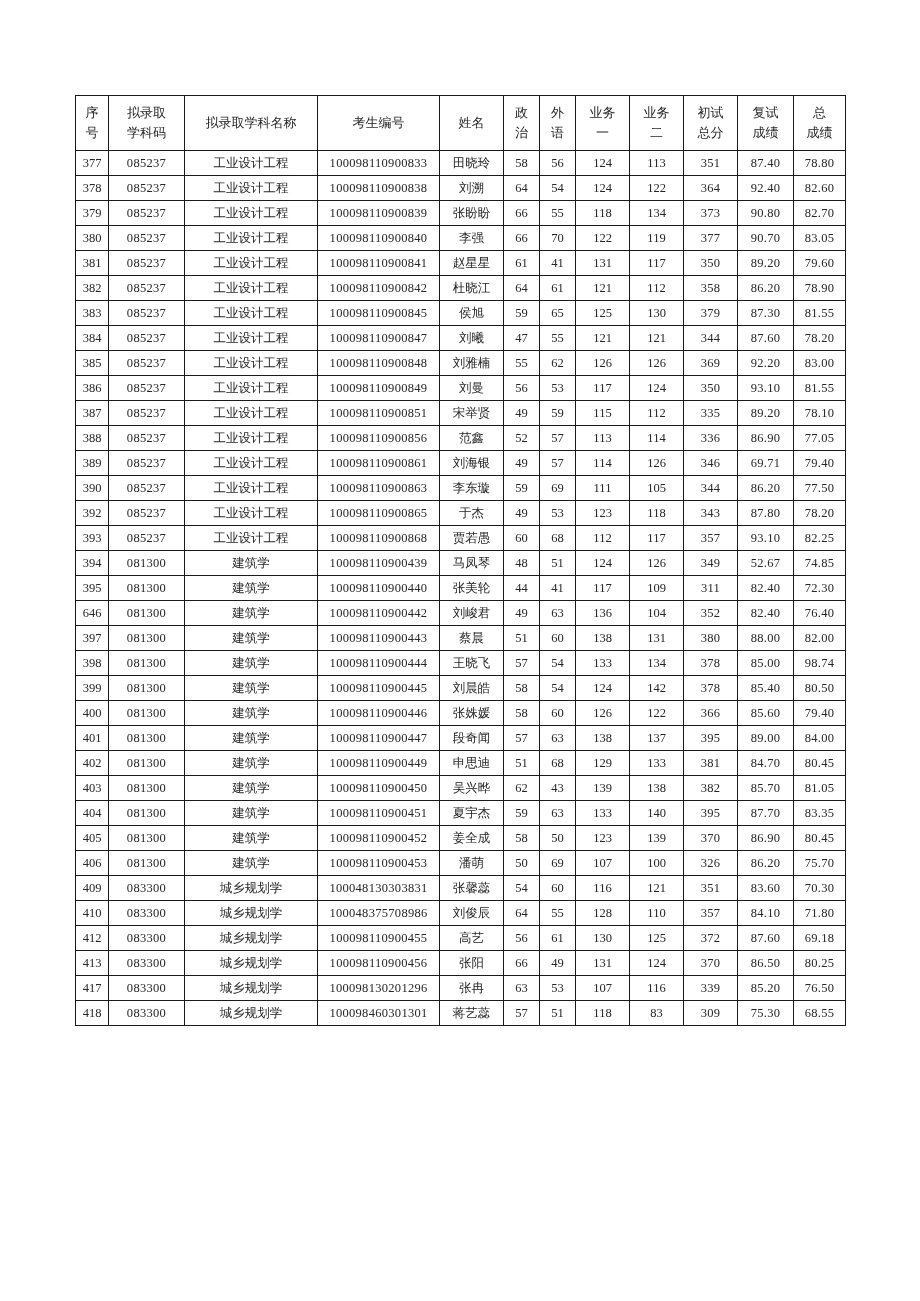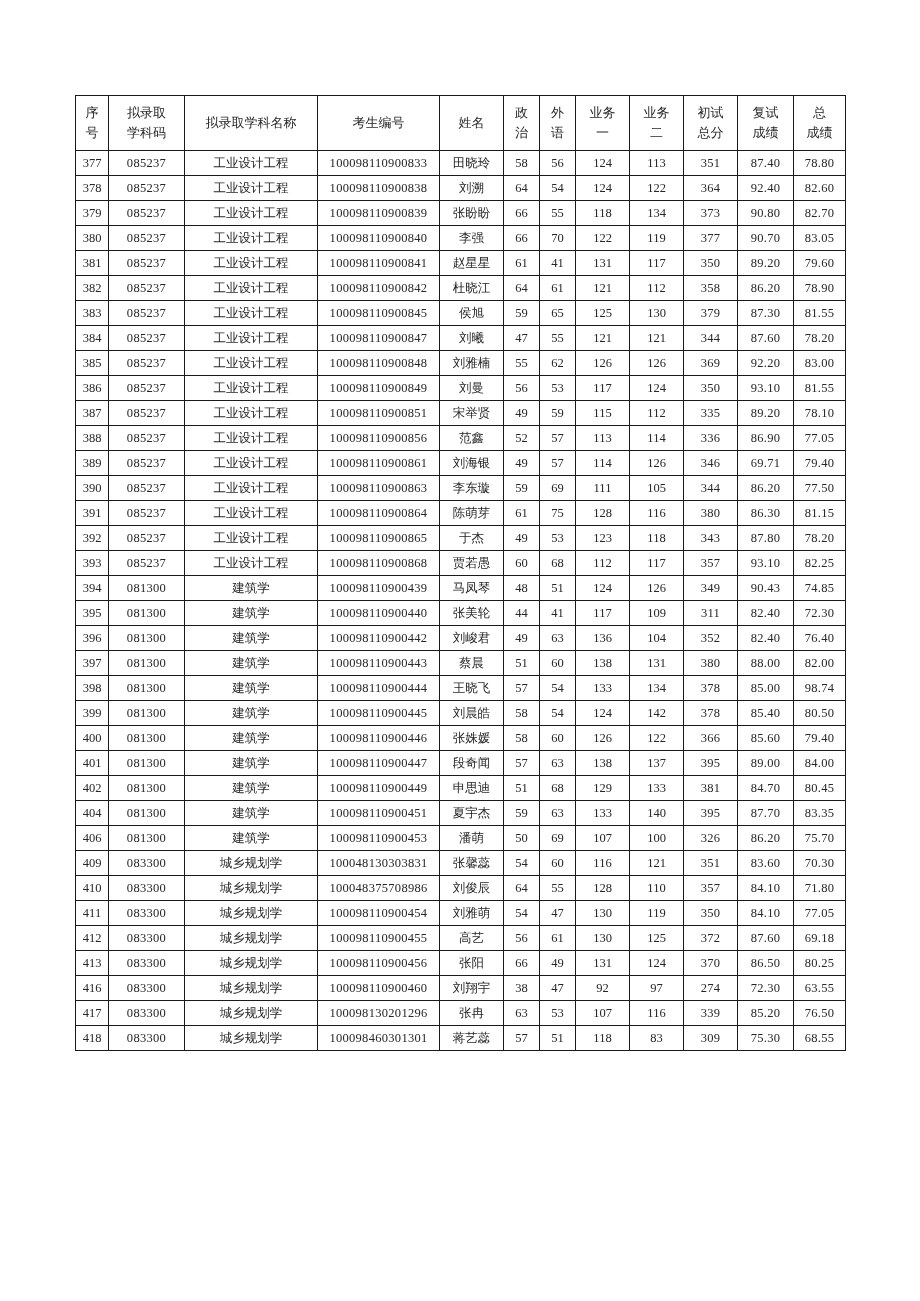--- a/index.html
+++ b/index.html
@@ -284,34 +284,20 @@
           <td class="col-name">李东璇</td>
           <td class="col-politics">59</td>
           <td class="col-foreign">69</td>
           <td class="col-major1">111</td>
           <td class="col-major2">105</td>
           <td class="col-score">344</td>
           <td class="col-score">86.20</td>
           <td class="col-score">77.50</td>
         </tr>
         <tr>
-          <td class="col-seq">391</td>
-          <td class="col-code">085237</td>
-          <td class="col-subject">工业设计工程</td>
-          <td class="col-candidate">100098110900864</td>
-          <td class="col-name">陈萌芽</td>
-          <td class="col-politics">61</td>
-          <td class="col-foreign">75</td>
-          <td class="col-major1">128</td>
-          <td class="col-major2">116</td>
-          <td class="col-score">380</td>
-          <td class="col-score">86.30</td>
-          <td class="col-score">81.15</td>
-        </tr>
-        <tr>
           <td class="col-seq">392</td>
           <td class="col-code">085237</td>
           <td class="col-subject">工业设计工程</td>
           <td class="col-candidate">100098110900865</td>
           <td class="col-name">于杰</td>
           <td class="col-politics">49</td>
           <td class="col-foreign">53</td>
           <td class="col-major1">123</td>
           <td class="col-major2">118</td>
           <td class="col-score">343</td>
@@ -336,39 +322,39 @@
           <td class="col-seq">394</td>
           <td class="col-code">081300</td>
           <td class="col-subject">建筑学</td>
           <td class="col-candidate">100098110900439</td>
           <td class="col-name">马凤琴</td>
           <td class="col-politics">48</td>
           <td class="col-foreign">51</td>
           <td class="col-major1">124</td>
           <td class="col-major2">126</td>
           <td class="col-score">349</td>
-          <td class="col-score">90.43</td>
+          <td class="col-score">52.67</td>
           <td class="col-score">74.85</td>
         </tr>
         <tr>
           <td class="col-seq">395</td>
           <td class="col-code">081300</td>
           <td class="col-subject">建筑学</td>
           <td class="col-candidate">100098110900440</td>
           <td class="col-name">张美轮</td>
           <td class="col-politics">44</td>
           <td class="col-foreign">41</td>
           <td class="col-major1">117</td>
           <td class="col-major2">109</td>
           <td class="col-score">311</td>
           <td class="col-score">82.40</td>
           <td class="col-score">72.30</td>
         </tr>
         <tr>
-          <td class="col-seq">396</td>
+          <td class="col-seq">646</td>
           <td class="col-code">081300</td>
           <td class="col-subject">建筑学</td>
           <td class="col-candidate">100098110900442</td>
           <td class="col-name">刘峻君</td>
           <td class="col-politics">49</td>
           <td class="col-foreign">63</td>
           <td class="col-major1">136</td>
           <td class="col-major2">104</td>
           <td class="col-score">352</td>
           <td class="col-score">82.40</td>
@@ -452,32 +438,60 @@
           <td class="col-name">申思迪</td>
           <td class="col-politics">51</td>
           <td class="col-foreign">68</td>
           <td class="col-major1">129</td>
           <td class="col-major2">133</td>
           <td class="col-score">381</td>
           <td class="col-score">84.70</td>
           <td class="col-score">80.45</td>
         </tr>
         <tr>
+          <td class="col-seq">403</td>
+          <td class="col-code">081300</td>
+          <td class="col-subject">建筑学</td>
+          <td class="col-candidate">100098110900450</td>
+          <td class="col-name">吴兴晔</td>
+          <td class="col-politics">62</td>
+          <td class="col-foreign">43</td>
+          <td class="col-major1">139</td>
+          <td class="col-major2">138</td>
+          <td class="col-score">382</td>
+          <td class="col-score">85.70</td>
+          <td class="col-score">81.05</td>
+        </tr>
+        <tr>
           <td class="col-seq">404</td>
           <td class="col-code">081300</td>
           <td class="col-subject">建筑学</td>
           <td class="col-candidate">100098110900451</td>
           <td class="col-name">夏宇杰</td>
           <td class="col-politics">59</td>
           <td class="col-foreign">63</td>
           <td class="col-major1">133</td>
           <td class="col-major2">140</td>
           <td class="col-score">395</td>
           <td class="col-score">87.70</td>
           <td class="col-score">83.35</td>
+        </tr>
+        <tr>
+          <td class="col-seq">405</td>
+          <td class="col-code">081300</td>
+          <td class="col-subject">建筑学</td>
+          <td class="col-candidate">100098110900452</td>
+          <td class="col-name">姜全成</td>
+          <td class="col-politics">58</td>
+          <td class="col-foreign">50</td>
+          <td class="col-major1">123</td>
+          <td class="col-major2">139</td>
+          <td class="col-score">370</td>
+          <td class="col-score">86.90</td>
+          <td class="col-score">80.45</td>
         </tr>
         <tr>
           <td class="col-seq">406</td>
           <td class="col-code">081300</td>
           <td class="col-subject">建筑学</td>
           <td class="col-candidate">100098110900453</td>
           <td class="col-name">潘萌</td>
           <td class="col-politics">50</td>
           <td class="col-foreign">69</td>
           <td class="col-major1">107</td>
@@ -508,34 +522,20 @@
           <td class="col-name">刘俊辰</td>
           <td class="col-politics">64</td>
           <td class="col-foreign">55</td>
           <td class="col-major1">128</td>
           <td class="col-major2">110</td>
           <td class="col-score">357</td>
           <td class="col-score">84.10</td>
           <td class="col-score">71.80</td>
         </tr>
         <tr>
-          <td class="col-seq">411</td>
-          <td class="col-code">083300</td>
-          <td class="col-subject">城乡规划学</td>
-          <td class="col-candidate">100098110900454</td>
-          <td class="col-name">刘雅萌</td>
-          <td class="col-politics">54</td>
-          <td class="col-foreign">47</td>
-          <td class="col-major1">130</td>
-          <td class="col-major2">119</td>
-          <td class="col-score">350</td>
-          <td class="col-score">84.10</td>
-          <td class="col-score">77.05</td>
-        </tr>
-        <tr>
           <td class="col-seq">412</td>
           <td class="col-code">083300</td>
           <td class="col-subject">城乡规划学</td>
           <td class="col-candidate">100098110900455</td>
           <td class="col-name">高艺</td>
           <td class="col-politics">56</td>
           <td class="col-foreign">61</td>
           <td class="col-major1">130</td>
           <td class="col-major2">125</td>
           <td class="col-score">372</td>
@@ -550,34 +550,20 @@
           <td class="col-name">张阳</td>
           <td class="col-politics">66</td>
           <td class="col-foreign">49</td>
           <td class="col-major1">131</td>
           <td class="col-major2">124</td>
           <td class="col-score">370</td>
           <td class="col-score">86.50</td>
           <td class="col-score">80.25</td>
         </tr>
         <tr>
-          <td class="col-seq">416</td>
-          <td class="col-code">083300</td>
-          <td class="col-subject">城乡规划学</td>
-          <td class="col-candidate">100098110900460</td>
-          <td class="col-name">刘翔宇</td>
-          <td class="col-politics">38</td>
-          <td class="col-foreign">47</td>
-          <td class="col-major1">92</td>
-          <td class="col-major2">97</td>
-          <td class="col-score">274</td>
-          <td class="col-score">72.30</td>
-          <td class="col-score">63.55</td>
-        </tr>
-        <tr>
           <td class="col-seq">417</td>
           <td class="col-code">083300</td>
           <td class="col-subject">城乡规划学</td>
           <td class="col-candidate">100098130201296</td>
           <td class="col-name">张冉</td>
           <td class="col-politics">63</td>
           <td class="col-foreign">53</td>
           <td class="col-major1">107</td>
           <td class="col-major2">116</td>
           <td class="col-score">339</td>

